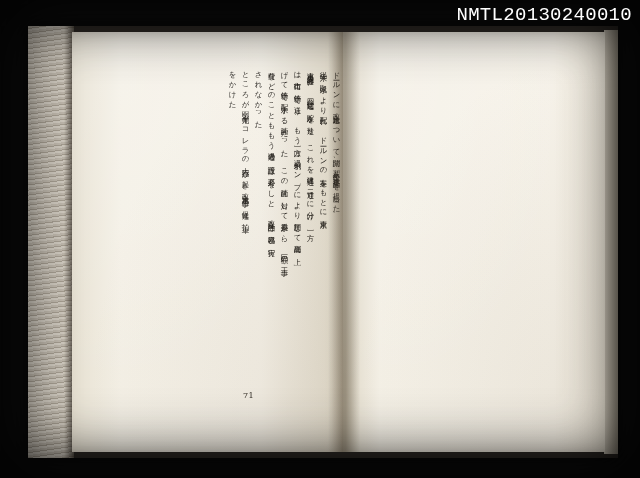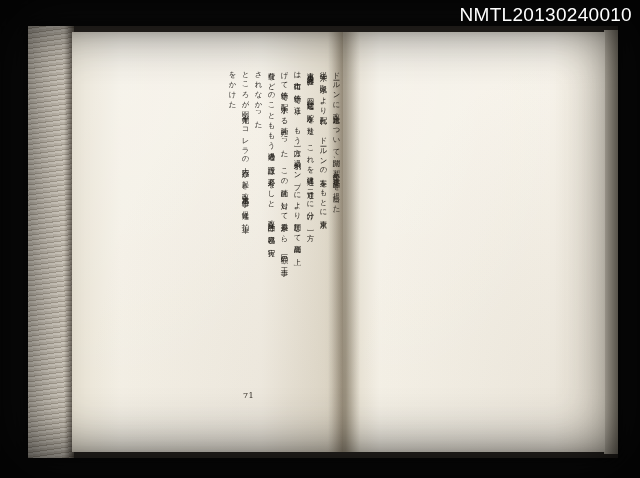--- a/index.html
+++ b/index.html
@@ -18,21 +18,21 @@
     width: 640px;
     height: 478px;
     background: #0d0d0d;
   }
   
   #scan-id {
     position: absolute;
     top: 4px;
     right: 8px;
     color: #ffffff;
-    font-family: Liberation Sans, sans-serif;
+    font-family: Liberation Mono, monospace;
     font-size: 19px;
     letter-spacing: 0.3px;
     white-space: nowrap;
     z-index: 40;
   }
   
   #book {
     position: absolute;
     left: 28px;
     top: 26px;

